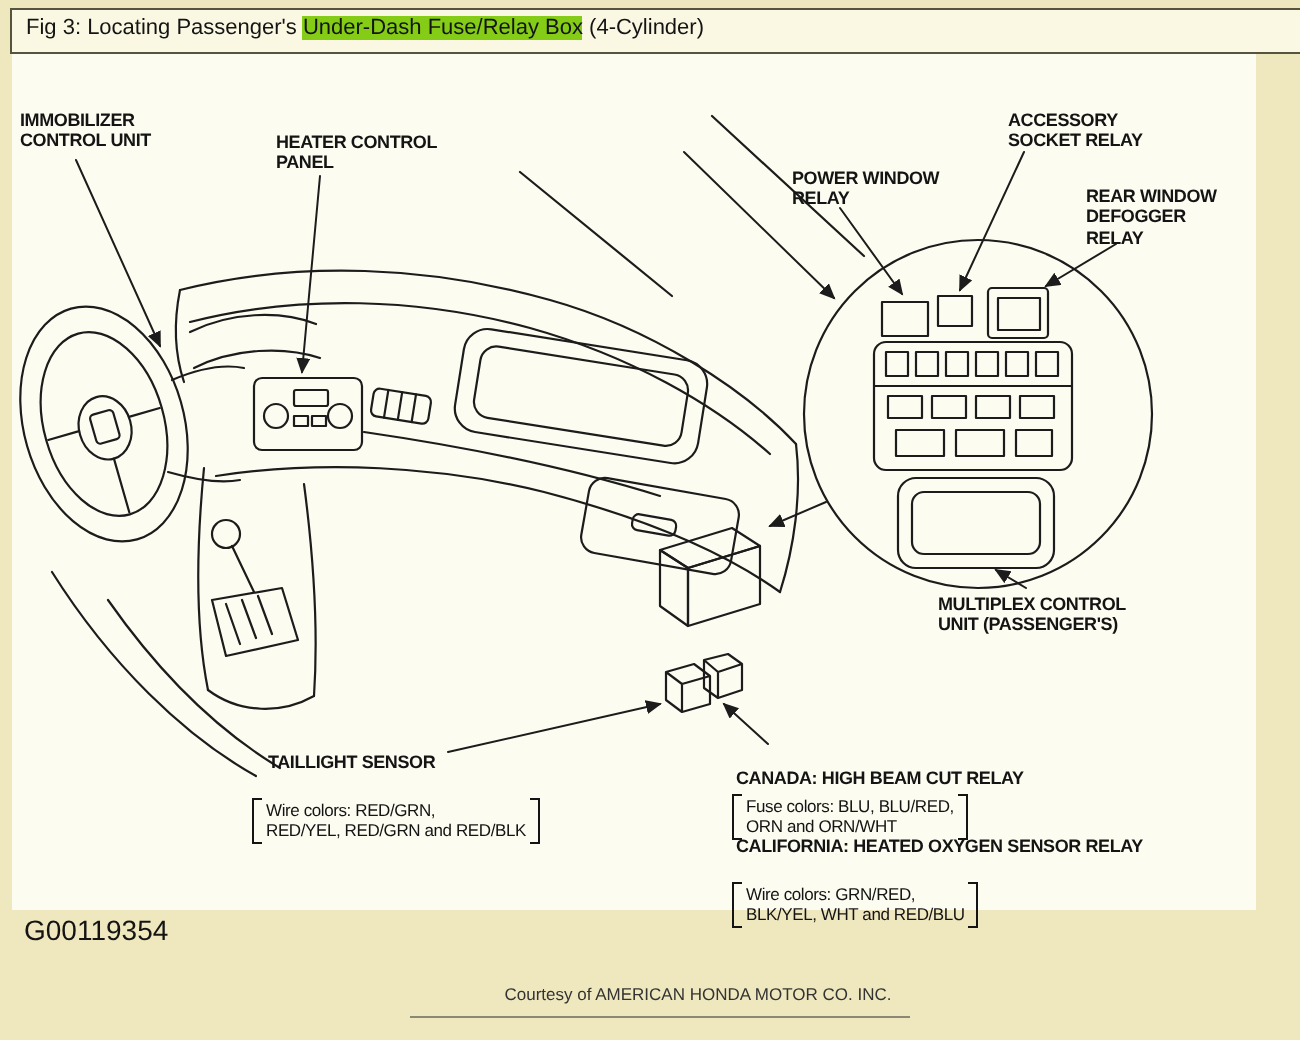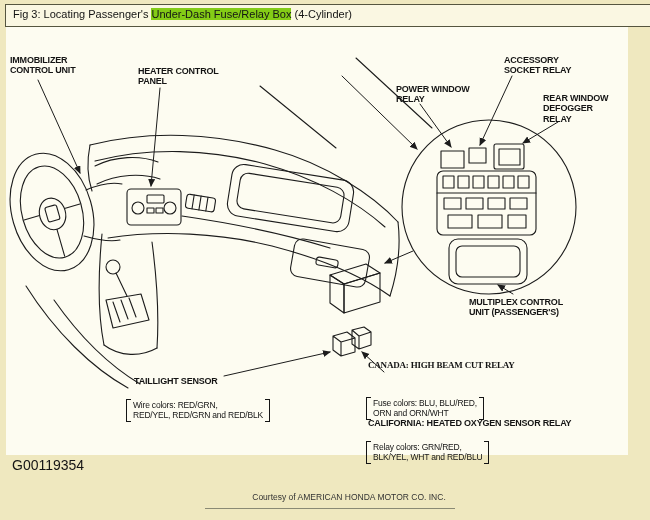--- a/index.html
+++ b/index.html
@@ -190,29 +190,29 @@
 RELAY</div>
   <div class="lbl" style="left:469px; top:297px;">MULTIPLEX CONTROL
 UNIT (PASSENGER'S)</div>
 
   <div class="lbl" style="left:134px; top:376px;">TAILLIGHT SENSOR</div>
   <div class="sub" style="left:126px; top:388px;">
     <span class="bracketed">Wire colors: RED/GRN,
 RED/YEL, RED/GRN and RED/BLK</span>
   </div>
 
-  <div class="lbl" style="left:368px; top:360px;font-family:Liberation Serif, serif;">CANADA: HIGH BEAM CUT RELAY</div>
+  <div class="lbl" style="left:368px; top:384px;">CANADA: HIGH BEAM CUT RELAY</div>
   <div class="sub" style="left:366px; top:386px;">
     <span class="bracketed">Fuse colors: BLU, BLU/RED,
 ORN and ORN/WHT</span>
   </div>
 
   <div class="lbl" style="left:368px; top:418px;">CALIFORNIA: HEATED OXYGEN SENSOR RELAY</div>
   <div class="sub" style="left:366px; top:430px;">
-    <span class="bracketed">Relay colors: GRN/RED,
+    <span class="bracketed">Wire colors: GRN/RED,
 BLK/YEL, WHT and RED/BLU</span>
   </div>
 
   <div class="figid">G00119354</div>
   <div class="courtesy">Courtesy of AMERICAN HONDA MOTOR CO. INC.</div>
   <div class="courtesy-rule"></div>
 
 </div>
 
 </body></html>

